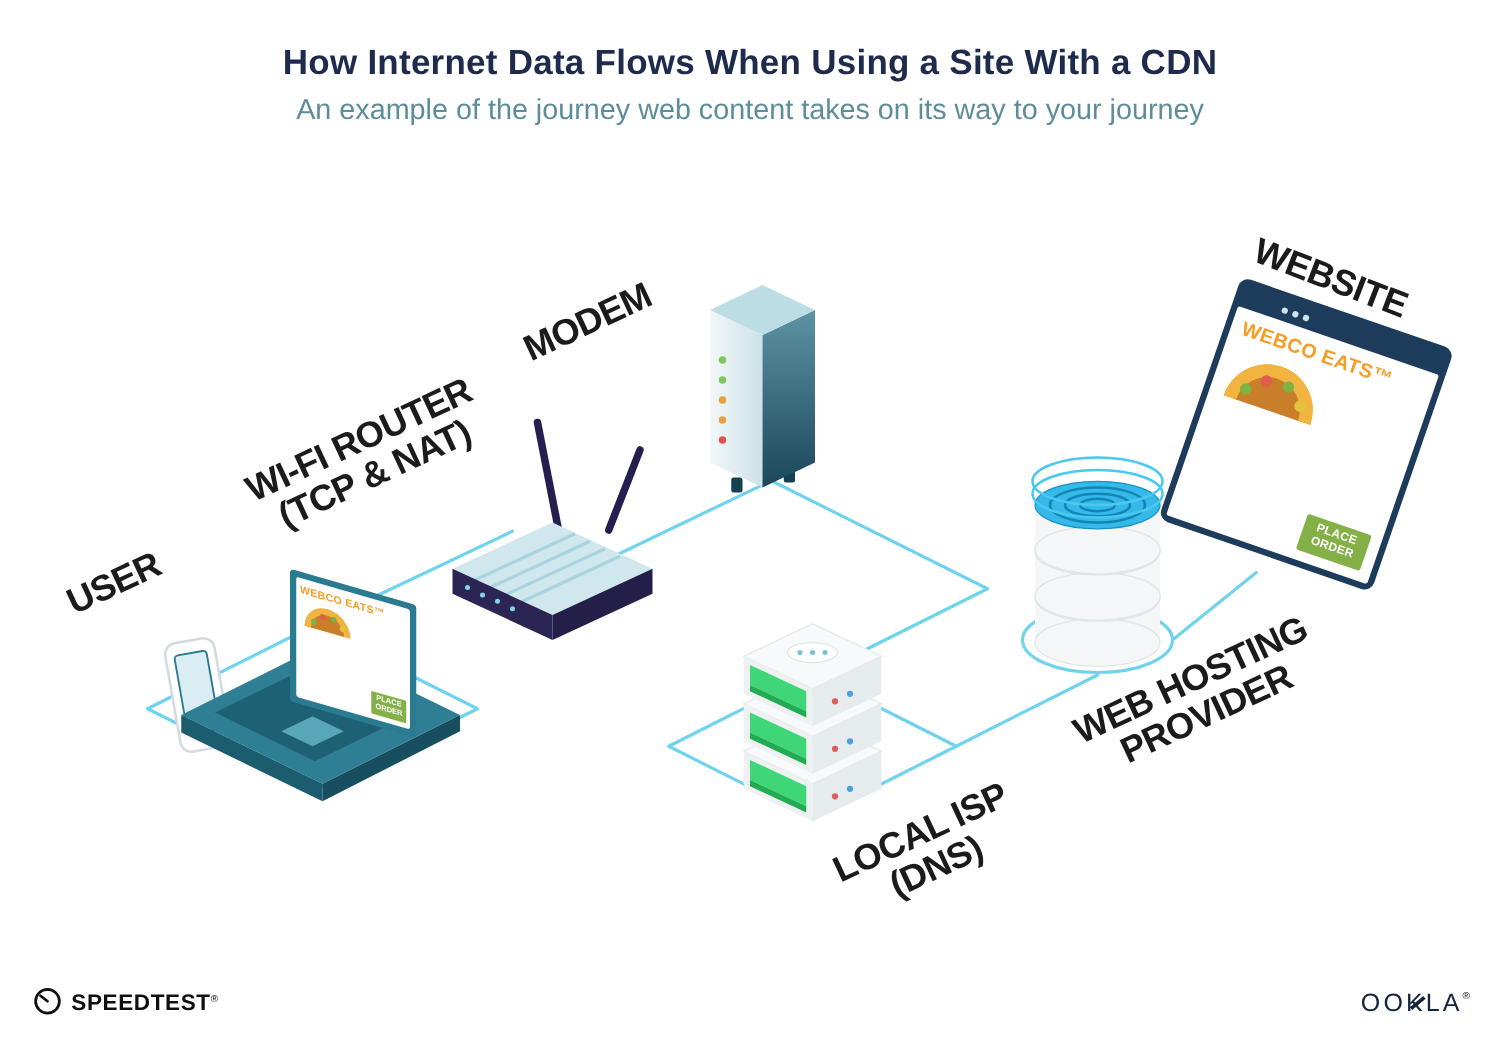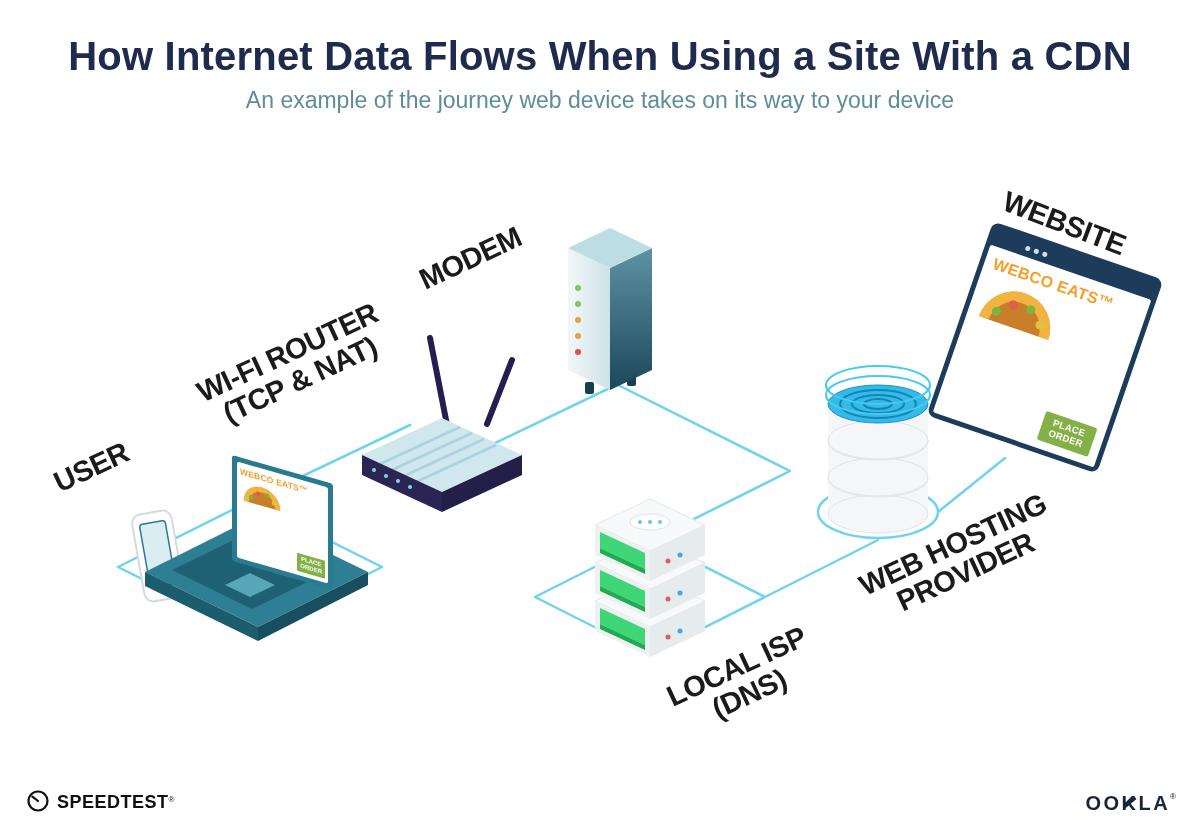--- a/index.html
+++ b/index.html
@@ -1,20 +1,20 @@
 <!DOCTYPE html>
 <html><head>
 <meta charset="utf-8">
 <style>
   html,body{margin:0;padding:0;background:#fff;}
   .canvas{position:relative;width:1200px;height:836px;background:#ffffff;overflow:hidden;
           font-family:"Liberation Sans", sans-serif;}
   
   .header{position:absolute;top:34px;left:0;width:100%;text-align:center;}
-  .title{font-size:40px;font-weight:700;color:#1f2b4d;margin:0;letter-spacing:.2px;}
+  .title{font-size:28px;font-weight:700;color:#1f2b4d;margin:0;letter-spacing:.2px;}
   .subtitle{font-size:23px;font-weight:400;color:#5d8d9b;margin:8px 0 0 0;}
   
   .diagram-svg{position:absolute;left:0;top:0;width:1200px;height:836px;}
   
   .iso-label{position:absolute;font-weight:700;font-size:29px;color:#1b1b1b;
              letter-spacing:-.5px;line-height:1.04;text-align:center;white-space:nowrap;
              transform:rotate(-25deg);}
   .iso-label span{display:block;}
   .iso-label.tilt-right{transform:rotate(21deg);}
   
@@ -41,32 +41,32 @@
   .site-taco{margin:4px auto 0 0;}
   .order-btn{align-self:flex-end;margin-top:auto;background:#84b147;color:#fff;
              font-weight:700;font-size:9.5px;letter-spacing:.3px;text-align:center;
              line-height:1.15;padding:4px 9px;border-radius:2px;}
   .order-btn span{display:block;}
   
   .footer-left{position:absolute;left:26px;top:789px;display:flex;align-items:flex-end;gap:7px;}
   .speedtest-word{font-size:18px;font-weight:800;letter-spacing:.5px;color:#0f0f0f;}
   .tm{font-size:8px;vertical-align:super;color:#0f0f0f;}
   .footer-right{position:absolute;right:24px;top:792px;display:flex;align-items:flex-start;}
-  .ookla-word{position:relative;font-size:20px;font-weight:700;letter-spacing:2.5px;color:#16243d;}
+  .ookla-word{position:relative;font-size:20px;font-weight:400;letter-spacing:2.5px;color:#16243d;}
   .ookla-needle{position:absolute;left:38px;top:9px;width:14px;height:2.5px;
                 background:#16243d;transform:rotate(-40deg);}
 </style>
 </head>
 <body>
 
 <div class="canvas">
 
   <div class="header">
     <h1 class="title">How Internet Data Flows When Using a Site With a CDN</h1>
-    <h2 class="subtitle">An example of the journey web device takes on its way to your device</h2>
+    <h2 class="subtitle">An example of the journey web content takes on its way to your journey</h2>
   </div>
 
   <svg class="diagram-svg" viewBox="0 0 1200 836">
     <defs>
       <linearGradient id="modemL" x1="0" y1="0" x2="1" y2="0">
         <stop offset="0" stop-color="#f2f7f8"></stop>
           <stop offset="1" stop-color="#cde2e7"></stop>
       </linearGradient>
       <linearGradient id="modemR" x1="0" y1="0" x2="0" y2="1">
         <stop offset="0" stop-color="#5d93a4"></stop>

